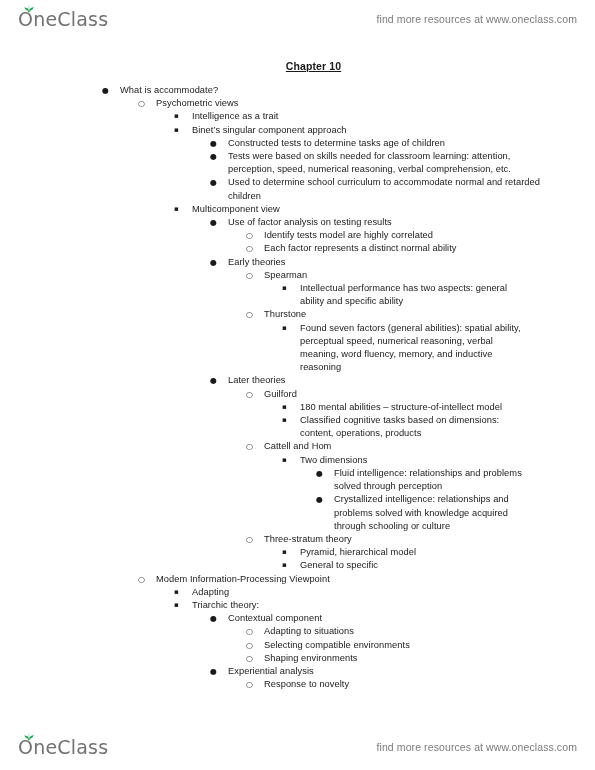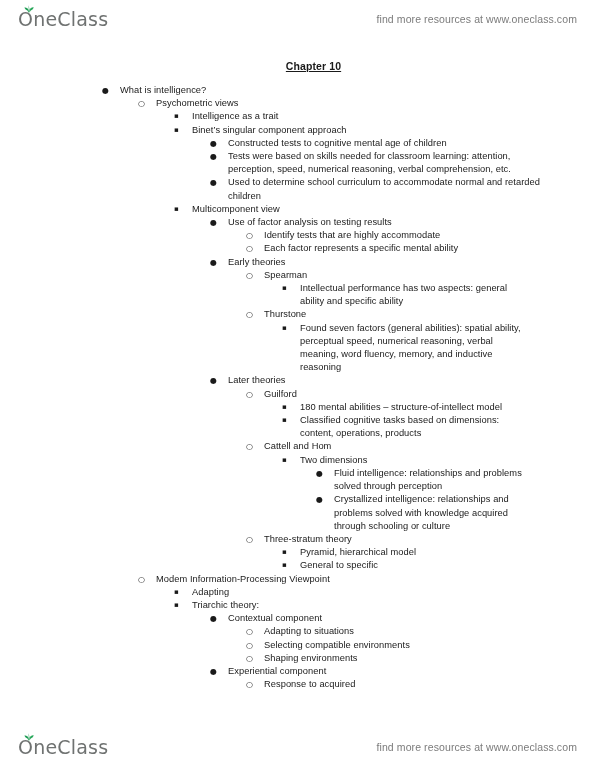--- a/index.html
+++ b/index.html
@@ -144,21 +144,21 @@
   </div>
   <div class="tagline">find more resources at www.oneclass.com</div>
 </div>
 
 <div class="page">
   <div class="doc-title">Chapter 10</div>
   <ul class="outline" id="outline-root">
       <li>
         <div class="row lvl1 w-wide">
           <span class="bullet disc">●</span>
-          <span class="txt">What is intelligence?</span>
+          <span class="txt">What is accommodate?</span>
         </div>
       </li>
       <li>
         <div class="row lvl2 w-wide">
           <span class="bullet circle">○</span>
           <span class="txt">Psychometric views</span>
         </div>
       </li>
       <li>
         <div class="row lvl3 w-wide">
@@ -168,21 +168,21 @@
       </li>
       <li>
         <div class="row lvl3 w-wide">
           <span class="bullet square">▪</span>
           <span class="txt">Binet’s singular component approach</span>
         </div>
       </li>
       <li>
         <div class="row lvl4 w-wide">
           <span class="bullet disc">●</span>
-          <span class="txt">Constructed tests to cognitive mental age of children</span>
+          <span class="txt">Constructed tests to determine tasks age of children</span>
         </div>
       </li>
       <li>
         <div class="row lvl4 w-wide">
           <span class="bullet disc">●</span>
           <span class="txt">Tests were based on skills needed for classroom learning: attention, perception, speed, numerical reasoning, verbal comprehension, etc.</span>
         </div>
       </li>
       <li>
         <div class="row lvl4 w-wide">
@@ -198,27 +198,27 @@
       </li>
       <li>
         <div class="row lvl4 w-wide">
           <span class="bullet disc">●</span>
           <span class="txt">Use of factor analysis on testing results</span>
         </div>
       </li>
       <li>
         <div class="row lvl5 w-mid">
           <span class="bullet circle">○</span>
-          <span class="txt">Identify tests that are highly accommodate</span>
-        </div>
-      </li>
-      <li>
-        <div class="row lvl5 w-mid">
-          <span class="bullet circle">○</span>
-          <span class="txt">Each factor represents a specific mental ability</span>
+          <span class="txt">Identify tests model are highly correlated</span>
+        </div>
+      </li>
+      <li>
+        <div class="row lvl5 w-mid">
+          <span class="bullet circle">○</span>
+          <span class="txt">Each factor represents a distinct normal ability</span>
         </div>
       </li>
       <li>
         <div class="row lvl4 w-wide">
           <span class="bullet disc">●</span>
           <span class="txt">Early theories</span>
         </div>
       </li>
       <li>
         <div class="row lvl5 w-mid">
@@ -348,27 +348,27 @@
       </li>
       <li>
         <div class="row lvl5 w-mid">
           <span class="bullet circle">○</span>
           <span class="txt">Shaping environments</span>
         </div>
       </li>
       <li>
         <div class="row lvl4 w-wide">
           <span class="bullet disc">●</span>
-          <span class="txt">Experiential component</span>
-        </div>
-      </li>
-      <li>
-        <div class="row lvl5 w-mid">
-          <span class="bullet circle">○</span>
-          <span class="txt">Response to acquired</span>
+          <span class="txt">Experiential analysis</span>
+        </div>
+      </li>
+      <li>
+        <div class="row lvl5 w-mid">
+          <span class="bullet circle">○</span>
+          <span class="txt">Response to novelty</span>
         </div>
       </li>
     </ul>
 </div>
 
 <div class="brand-bar footer">
   <div class="logo">
     <svg class="logo-sprout" viewBox="0 0 10 8">
       <path d="M5 8 C5 5.5 4.6 4.2 3.6 3.4 C2.3 2.4 0.9 2.3 0.4 2.6 C0.9 4.2 2.2 5.2 3.4 5.4 Z" fill="#1f9d55"></path>
       <path d="M5.2 7.8 C5.2 5.4 5.8 3.9 6.9 3.1 C8.1 2.2 9.3 2.2 9.7 2.5 C9.2 4.1 8.0 5.1 6.8 5.4 Z" fill="#2aa85c"></path>

